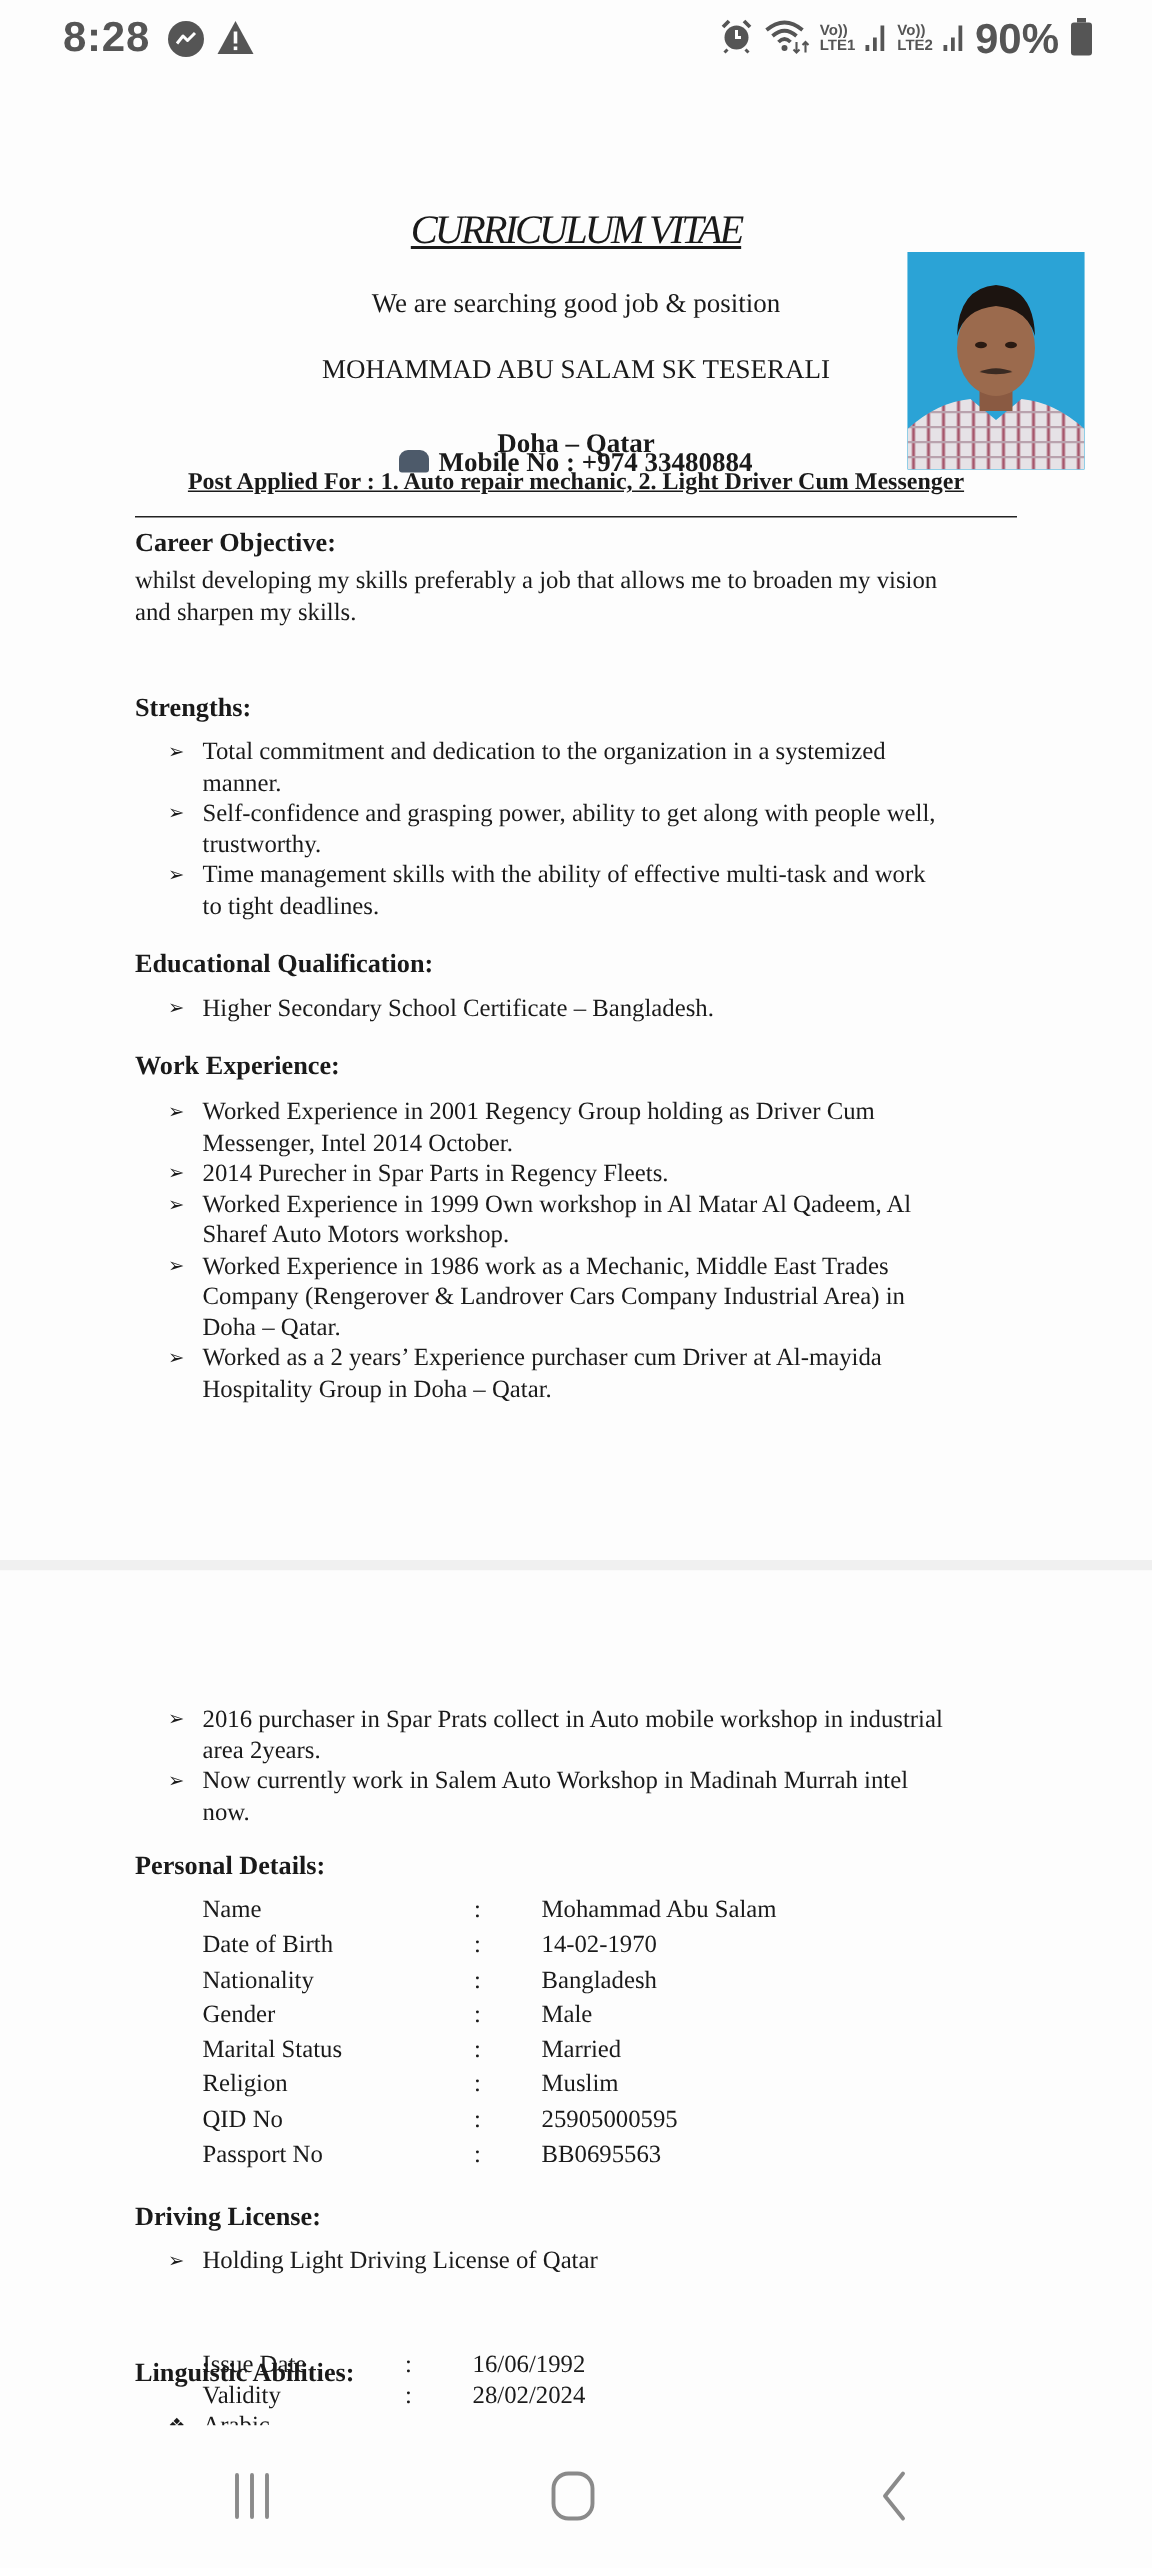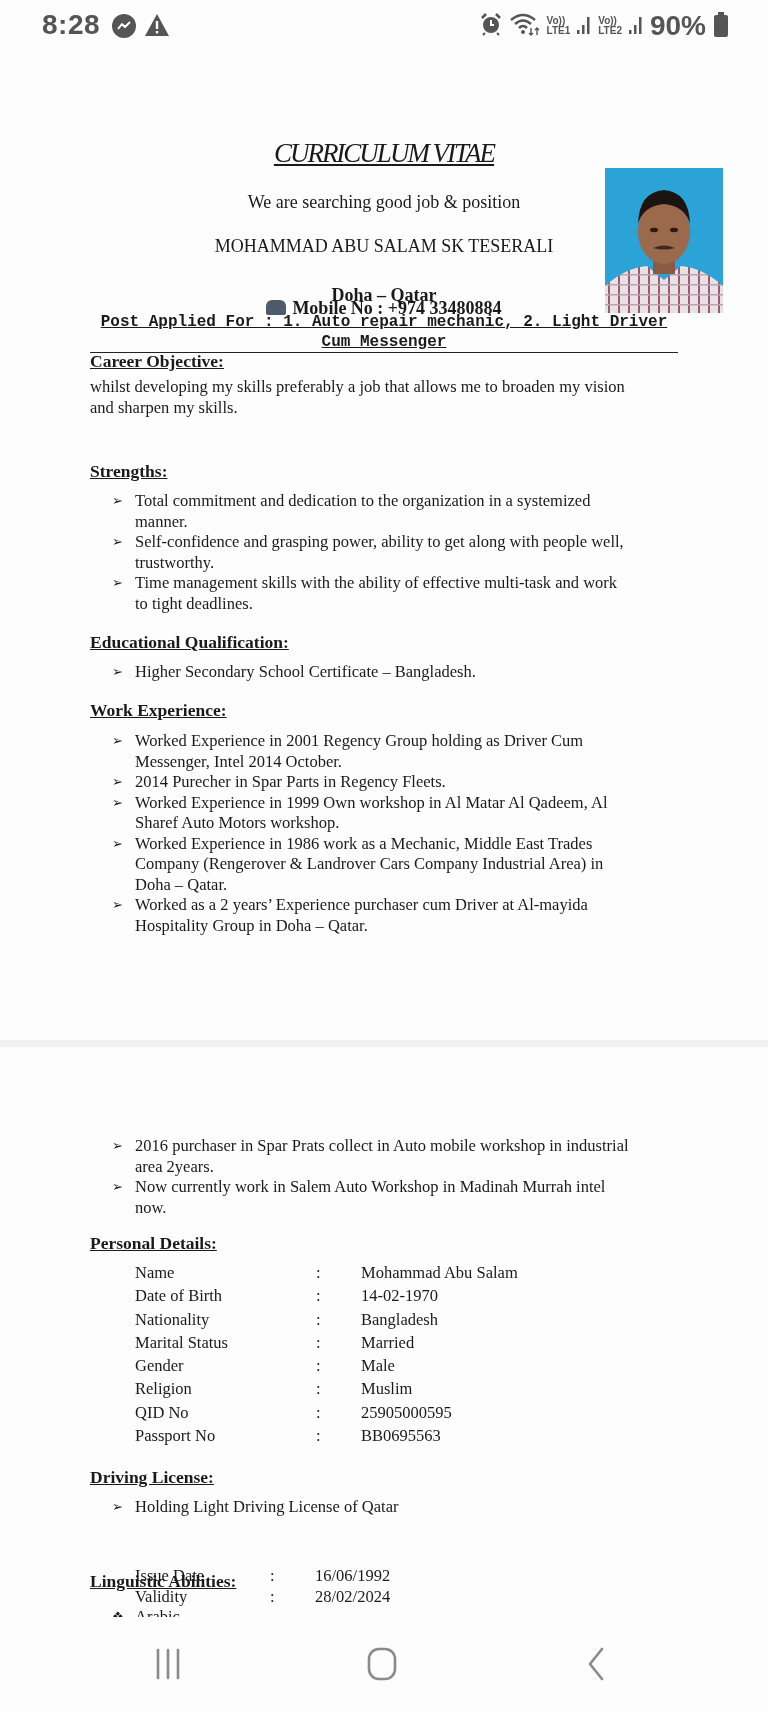--- a/index.html
+++ b/index.html
@@ -23,26 +23,26 @@
   .page-1 { top: 52px; height: 988px; }
   .page-sep { position: absolute; top: 1040px; left: 0; width: 768px; height: 7px; background: #f0f0f0; }
   .page-2 { top: 1047px; height: 570px; overflow: hidden; }
 
   .cv-title { position: absolute; top: 86px; left: 0; width: 768px; text-align: center; font-size: 27px; font-style: italic; text-decoration: underline; letter-spacing: -2px; }
   .tagline { position: absolute; top: 140px; left: 0; width: 768px; text-align: center; font-size: 18px; }
   .full-name { position: absolute; top: 184px; left: 0; width: 768px; text-align: center; font-size: 18px; }
   .mobile { position: absolute; top: 208px; left: 0; width: 768px; text-align: center; font-size: 18px; font-weight: bold; margin-top: 38px; }
   .phone-icon { display: inline-block; width: 20px; height: 15px; background: #4d5a6a; border-radius: 6px 6px 2px 2px; margin-right: 6px; vertical-align: -1px; }
   .location { position: absolute; top: 233px; left: 0; width: 768px; text-align: center; font-size: 18px; font-weight: bold; }
-  .post-applied { position: absolute; top: 260px; left: 90px; width: 588px; text-align: center; font-size: 16px; font-weight: bold; border-bottom: 1.5px solid #222; line-height: 20px; padding-bottom: 0; font-family: Liberation Mono, monospace; }
+  .post-applied { position: absolute; top: 260px; left: 90px; width: 588px; text-align: center; font-size: 16px; font-weight: bold; border-bottom: 1.5px solid #222; line-height: 20px; padding-bottom: 12px; }
   .post-applied span { text-decoration: underline; }
 
   .photo { position: absolute; left: 605px; top: 116px; width: 118px; height: 145px; background: #2ba3d6; overflow: hidden; }
 
-  .section-title { position: absolute; left: 90px; font-size: 17.5px; font-weight: bold; text-decoration: underline; }
+  .section-title { position: absolute; left: 90px; font-size: 17.5px; font-weight: bold; }
   .para { position: absolute; left: 90px; width: 600px; font-size: 16.5px; line-height: 20.5px; }
   .bullets { position: absolute; left: 112px; width: 570px; list-style: none; }
   .bullets li { position: relative; padding-left: 23px; font-size: 16.5px; line-height: 20.5px; }
   .bullets li .arrow { position: absolute; left: 0; top: 0; font-size: 13px; }
 
   .kv-table { position: absolute; left: 135px; border-collapse: collapse; font-size: 16.5px; }
   .kv-table td { padding: 0; height: 23.3px; vertical-align: top; }
   .kv-table td.k { width: 181px; }
   .kv-table td.c { width: 45px; }
 
@@ -187,28 +187,28 @@
           <td class="k">Date of Birth</td>
           <td class="c">:</td>
           <td>14-02-1970</td>
         </tr>
     <tr>
           <td class="k">Nationality</td>
           <td class="c">:</td>
           <td>Bangladesh</td>
         </tr>
     <tr>
+          <td class="k">Gender</td>
+          <td class="c">:</td>
+          <td>Male</td>
+        </tr>
+    <tr>
           <td class="k">Marital Status</td>
           <td class="c">:</td>
           <td>Married</td>
-        </tr>
-    <tr>
-          <td class="k">Gender</td>
-          <td class="c">:</td>
-          <td>Male</td>
         </tr>
     <tr>
           <td class="k">Religion</td>
           <td class="c">:</td>
           <td>Muslim</td>
         </tr>
     <tr>
           <td class="k">QID No</td>
           <td class="c">:</td>
           <td>25905000595</td>

